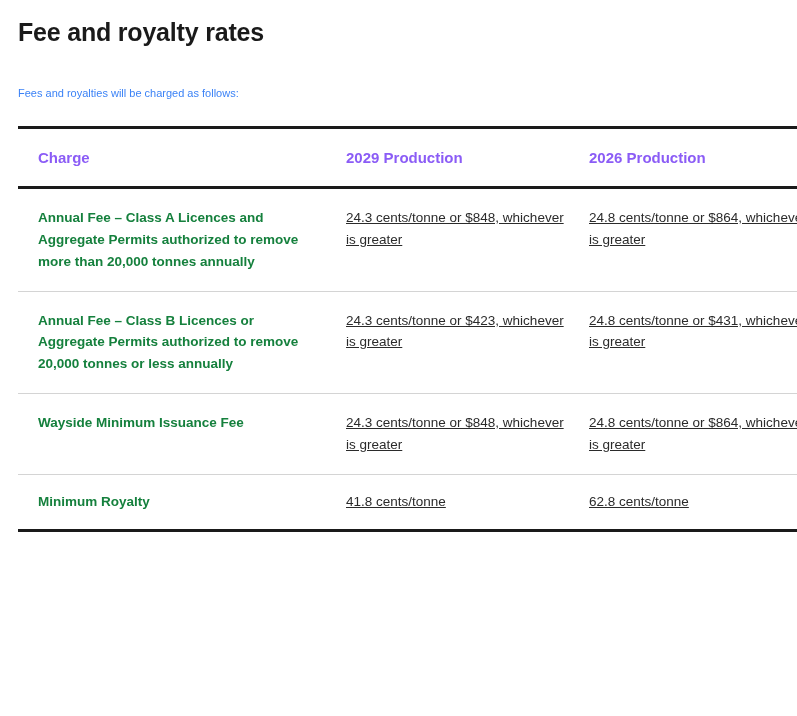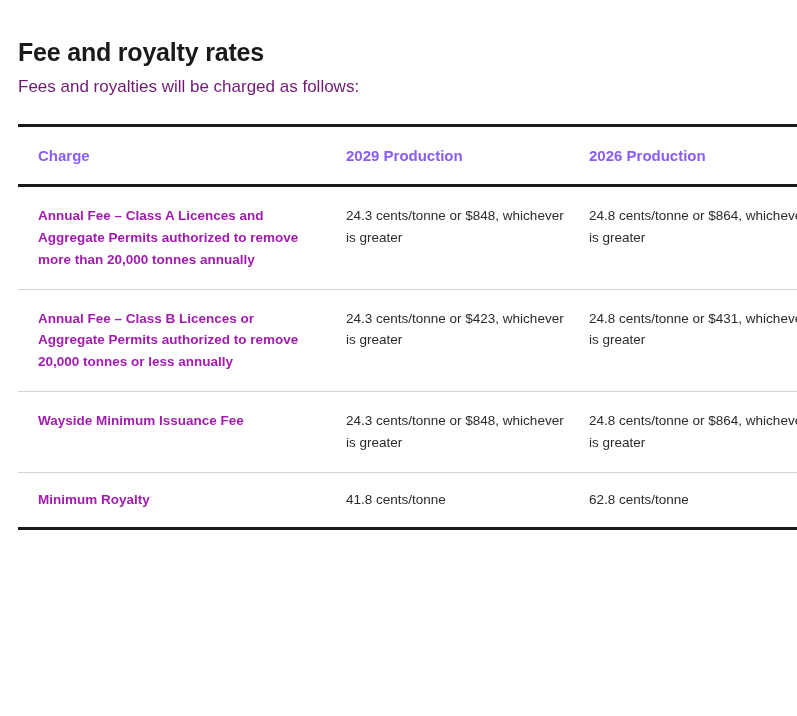--- a/index.html
+++ b/index.html
@@ -17,26 +17,26 @@
   .page {
     padding: 14px 40px 0 14px;
     box-sizing: border-box;
     width: 797px;
   }
   .page-title {
     font-size: 25px;
     font-weight: bold;
     letter-spacing: -0.2px;
     color: #1a1a1a;
-    margin: 24px 0 0 4px;
+    margin: 4px 0 0 4px;
   }
   .intro {
-    font-size: 17px;
-    color: #701a75;
-    margin: 10px 0 0 4px;
+    font-size: 11px;
+    color: #3b82f6;
+    margin: 40px 0 0 4px;
   }
   table.rates {
     border-collapse: collapse;
     width: 745px;
     margin: 27px 0 0 4px;
     table-layout: fixed;
   }
   table.rates thead th {
     text-align: left;
     font-size: 15px;
@@ -54,24 +54,24 @@
   table.rates tbody td {
     font-size: 13.5px;
     line-height: 1.62;
     vertical-align: top;
     padding: 18px 14px 18px 20px;
     border-bottom: 1px solid #d4d4d4;
     color: #2b2b2b;
   }
   table.rates tbody td.charge {
     font-weight: bold;
-    color: #a21caf;
+    color: #15803d;
     padding-right: 26px;
   }
-  table.rates tbody td.val { padding-left: 8px; }
+  table.rates tbody td.val { padding-left: 8px; text-decoration: underline; }
   table.rates tbody tr:last-child td {
     border-bottom: 3px solid #1a1a1a;
     padding-top: 16px;
     padding-bottom: 16px;
   }
 </style>
 </head>
 <body>
 
 <div class="page">

